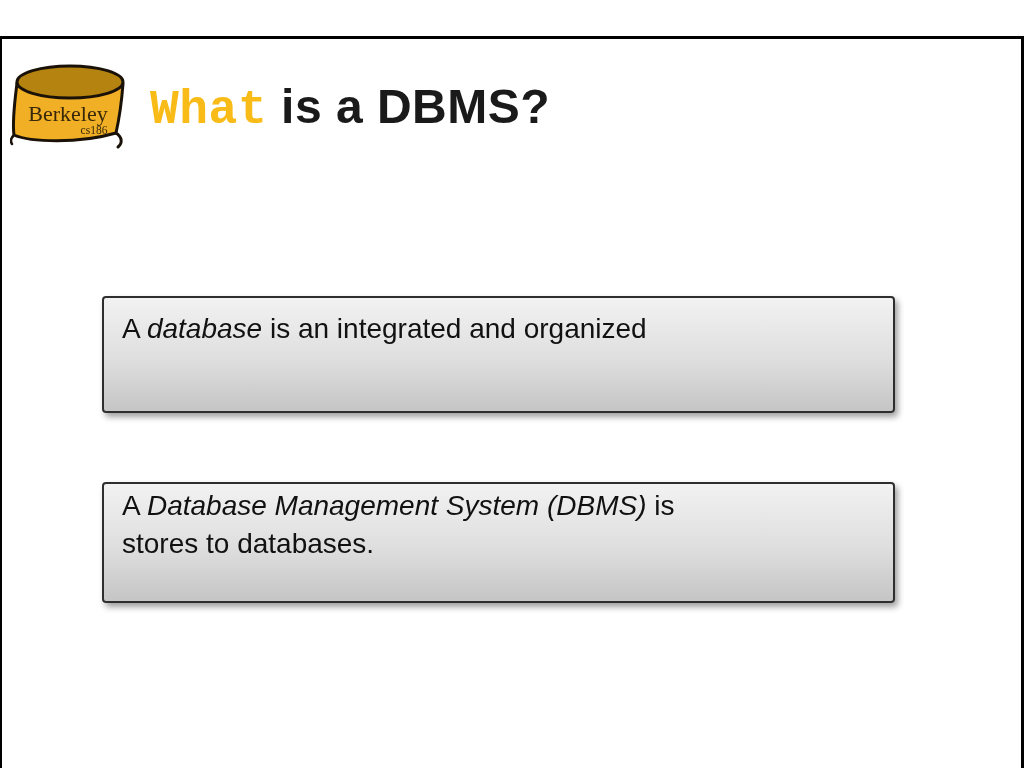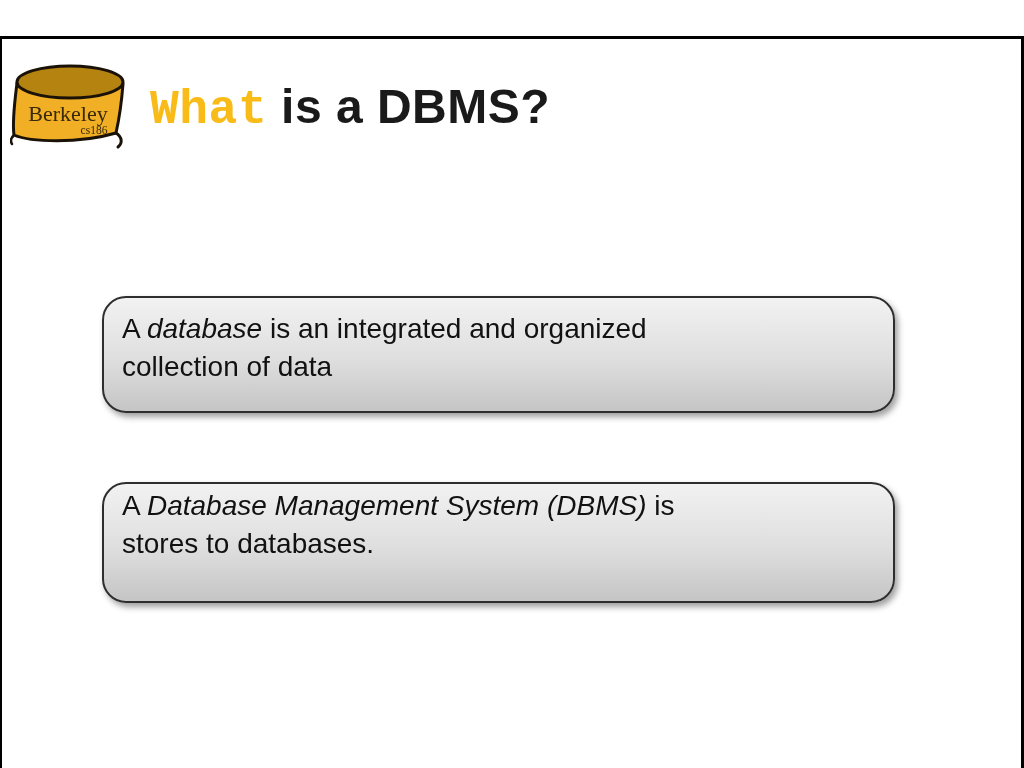--- a/index.html
+++ b/index.html
@@ -49,21 +49,21 @@
   .slide-title .hl {
     color: #f8bb17;
     font-family: Liberation Mono, monospace;
   }
   .def-box {
     position: absolute;
     left: 100px;
     width: 793px;
     box-sizing: border-box;
     border: 2px solid #2e2e2e;
-    border-radius: 24px;
+    border-radius: 4px;
     background: linear-gradient(to bottom, #f2f2f2 0%, #dedede 55%, #c5c5c5 100%);
     box-shadow: 3px 4px 6px rgba(0,0,0,0.38);
     color: #111111;
     font-size: 28px;
     line-height: 38px;
     font-family: "Liberation Sans", sans-serif;
   }
   .def-box .it { font-style: italic; }
   .box-1 {
     top: 257px;
@@ -103,21 +103,20 @@
 
     <h1 class="slide-title">
       <span class="hl">What</span><span> is a DBMS?</span>
     </h1>
   </div>
 
   <div class="def-box box-1">
     <div class="line">
       <span>A </span><span class="it">database</span><span> is an integrated and organized</span>
     </div>
-    <div class="line">collection of data</div>
   </div>
 
   <div class="def-box box-2">
     <div class="line">
       <span>A </span><span class="it">Database Management System (DBMS)</span><span> is</span>
     </div>
     <div class="line">stores to databases.</div>
   </div>
 
 </div>

